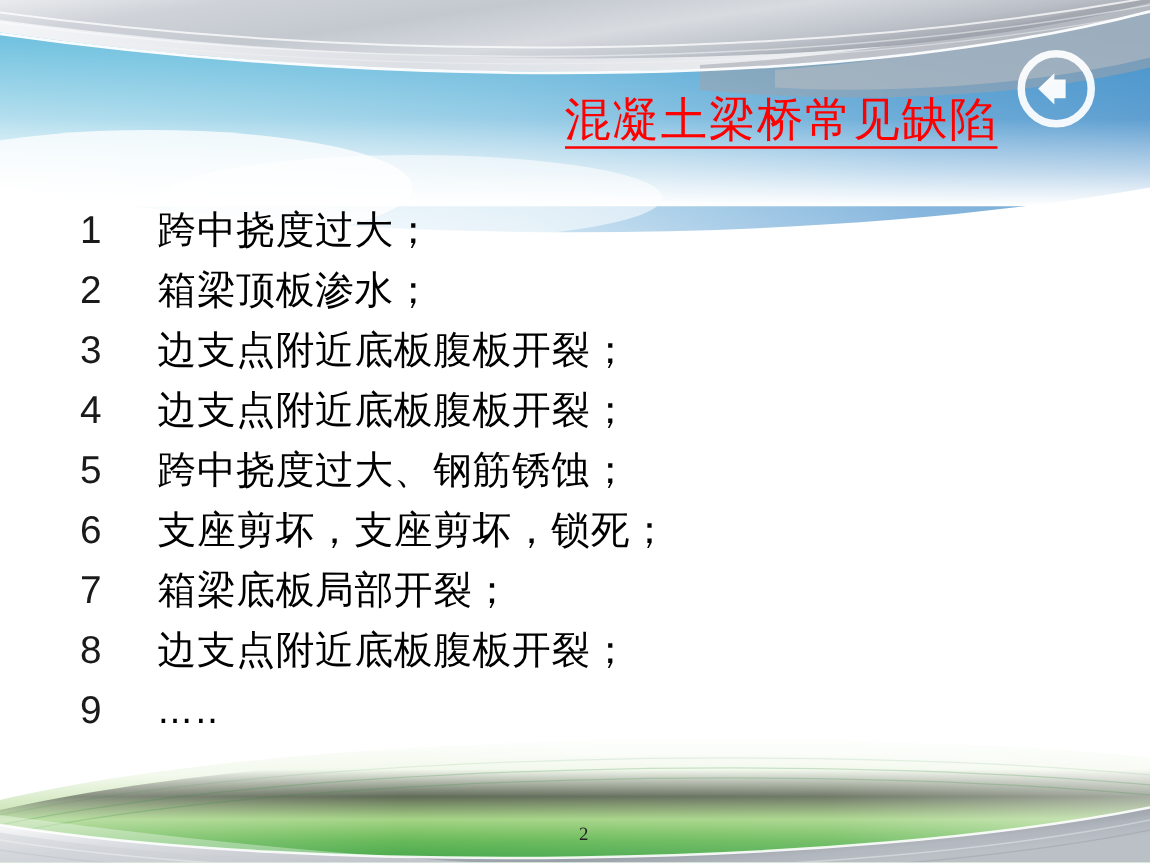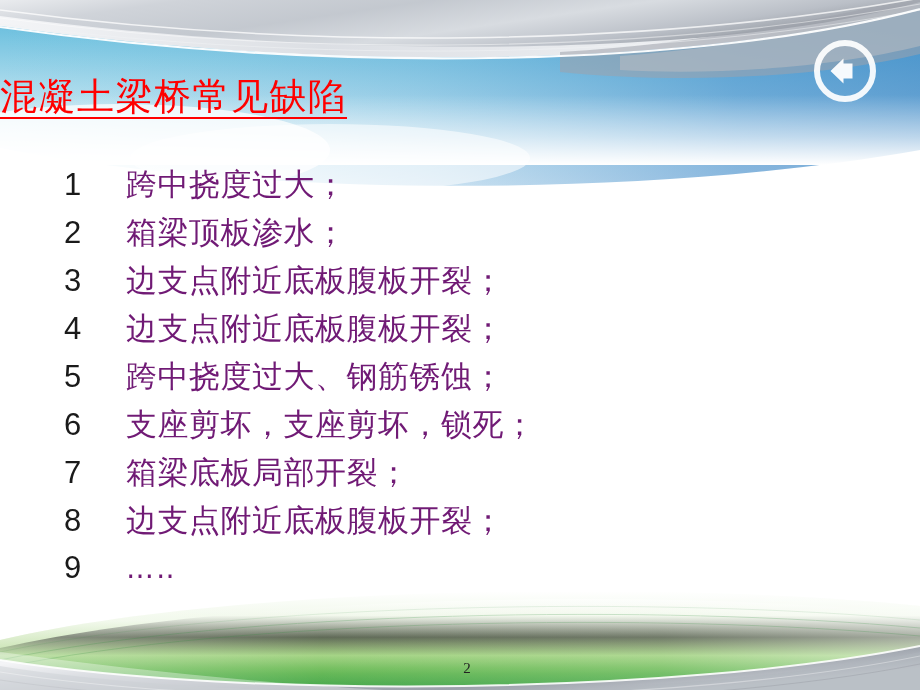--- a/index.html
+++ b/index.html
@@ -24,21 +24,21 @@
     pointer-events: none;
   }
   .bg-svg { display: block; width: 920px; height: 690px; }
 
   
   .title-wrap {
     position: absolute;
     left: 0;
     top: 78px;
     width: 848px;
-    text-align: left;
+    text-align: right;
     padding-right: 50px;
     box-sizing: border-box;
   }
   .slide-title {
     display: inline-block;
     font-family: "Liberation Serif", "DejaVu Serif", serif;
     font-size: 37px;
     line-height: 1.0;
     letter-spacing: 1.5px;
     color: #ff0000;
@@ -68,21 +68,21 @@
     color: #1a1a1a;
     text-align: left;
     padding-left: 6px;
     box-sizing: border-box;
   }
   .row-text {
     flex: 1 1 auto;
     font-family: "DejaVu Serif", "Liberation Serif", serif;
     font-size: 31px;
     line-height: 48px;
-    color: #701a75;
+    color: #000000;
     letter-spacing: 0.5px;
     white-space: nowrap;
   }
   .row-text.ellipsis-row {
     font-family: "DejaVu Sans", "Liberation Sans", sans-serif;
     font-size: 28px;
     letter-spacing: 2px;
   }
 
   

